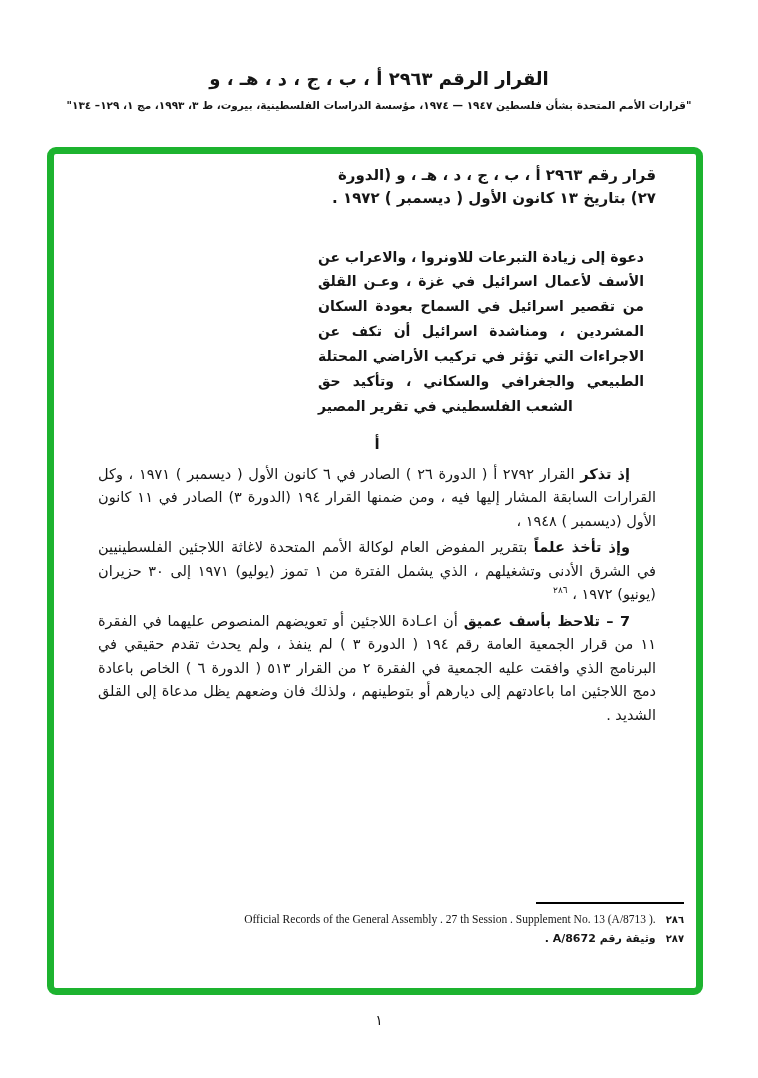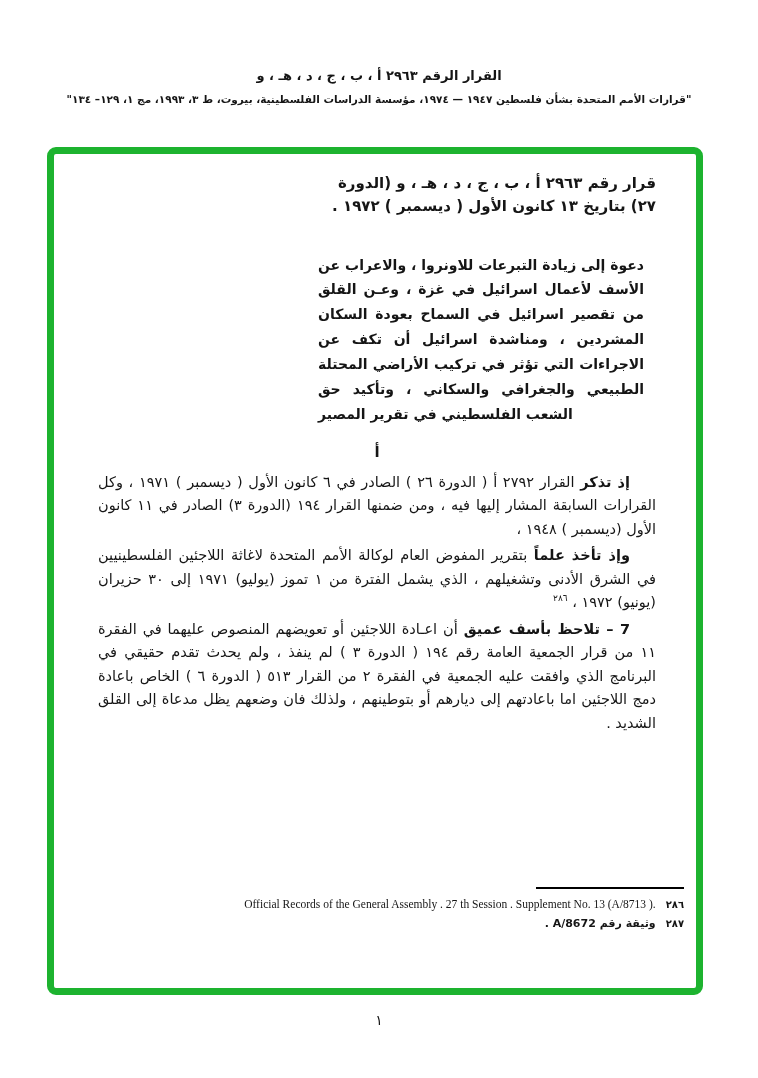--- a/index.html
+++ b/index.html
@@ -12,21 +12,21 @@
     color: #151515;
     position: relative;
     overflow: hidden;
   }
   .page-header {
     text-align: center;
     padding-top: 68px;
     direction: rtl;
   }
   .doc-title {
-    font-size: 13px;
+    font-size: 18px;
     font-weight: bold;
     letter-spacing: 0.5px;
   }
   .doc-source {
     font-size: 10.5px;
     font-weight: bold;
     margin-top: 10px;
     white-space: nowrap;
   }
   .green-box {
@@ -37,21 +37,21 @@
     height: 848px;
     border: 7px solid #1db32f;
     border-radius: 9px;
     box-sizing: border-box;
   }
   .box-content {
     position: relative;
     direction: rtl;
     height: 100%;
     box-sizing: border-box;
-    padding: 18px 40px 0 44px;
+    padding: 10px 40px 0 44px;
     overflow: hidden;
   }
   .opening-paragraph {
     width: 330px;
     margin-left: auto;
     margin-right: 0;
     font-weight: bold;
     font-size: 15px;
     line-height: 1.55;
     text-align: right;
@@ -88,21 +88,21 @@
   }
   sup.fn-ref {
     font-size: 9px;
     vertical-align: super;
     line-height: 0;
   }
   .footnotes {
     position: absolute;
     right: 12px;
     left: 40px;
-    bottom: 52px;
+    bottom: 37px;
     direction: rtl;
     font-size: 11px;
   }
   .fn-rule {
     width: 148px;
     border-top: 2px solid #000;
     margin-bottom: 9px;
   }
   .fn-row {
     text-align: right;

